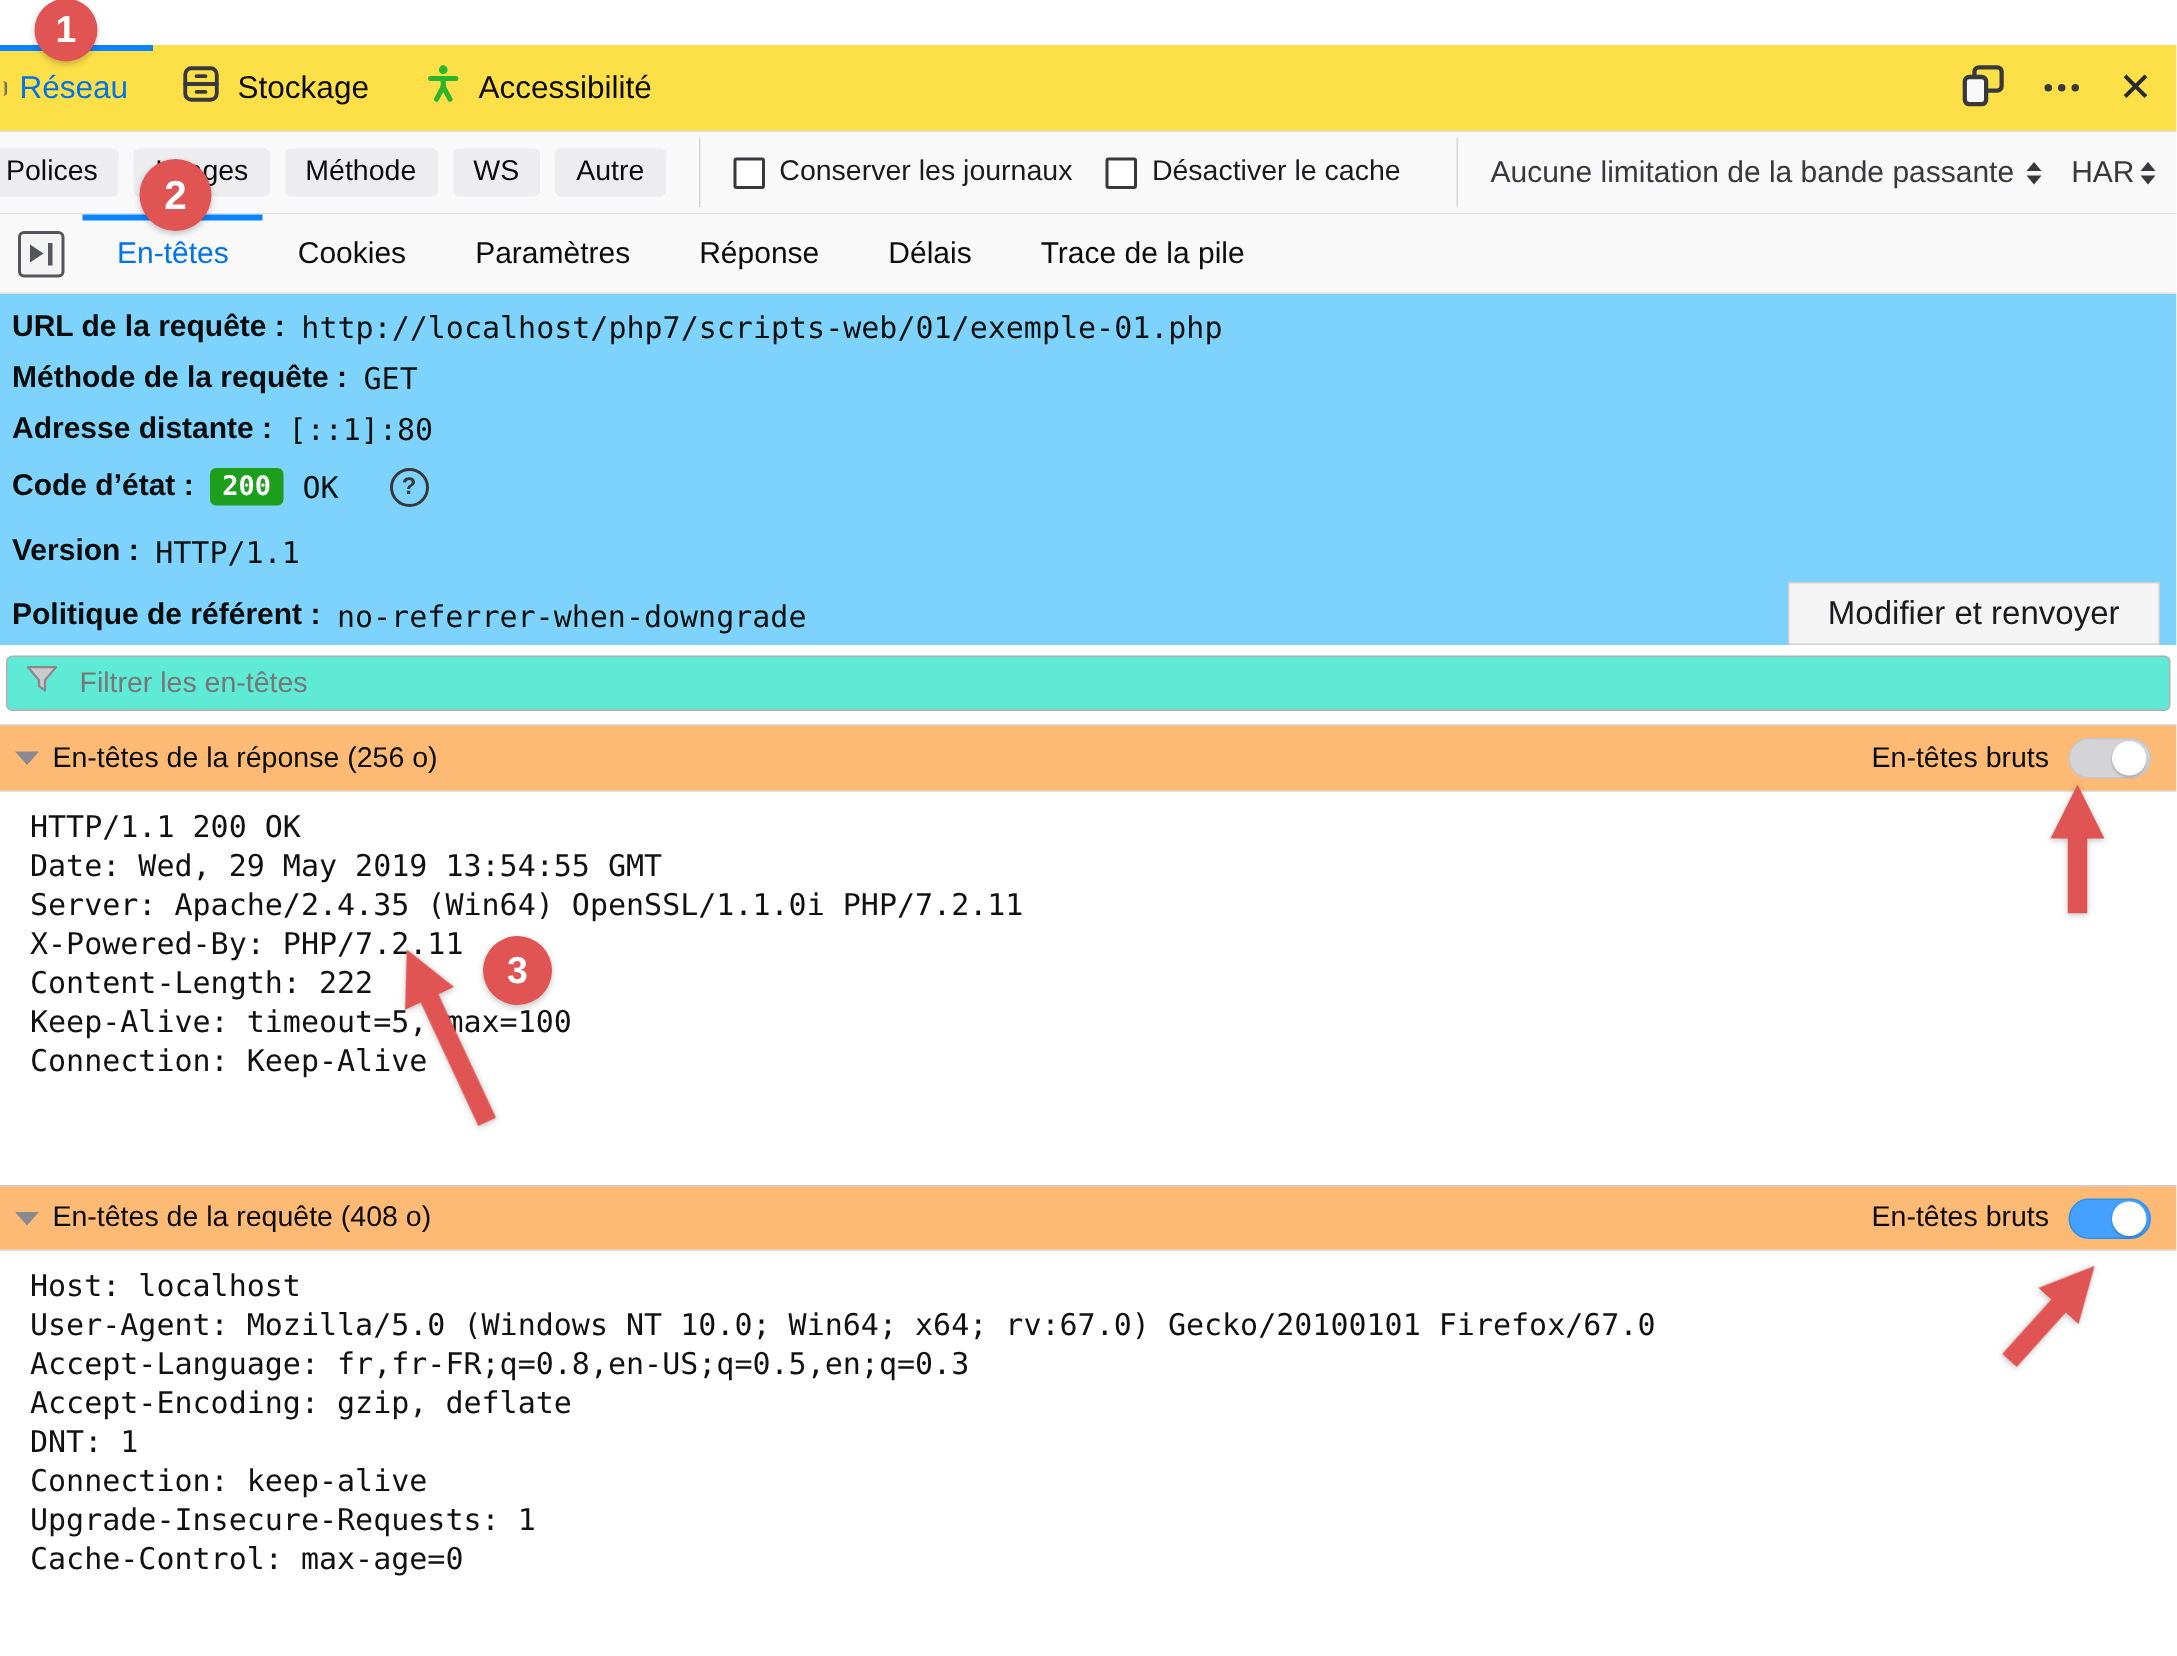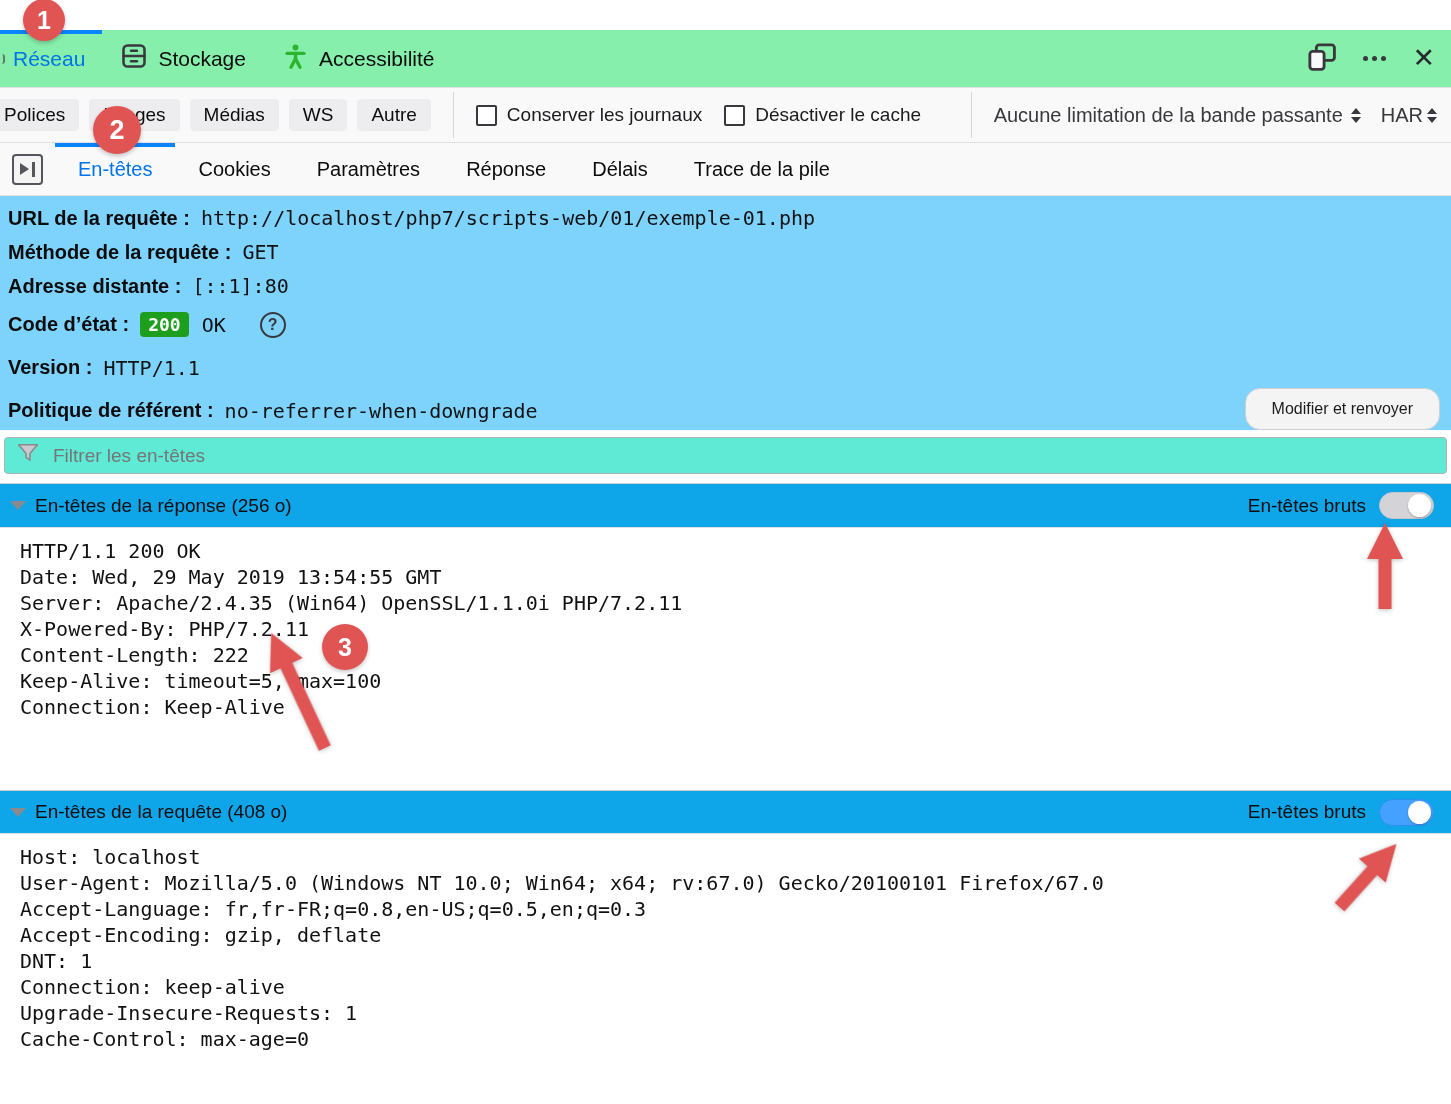--- a/index.html
+++ b/index.html
@@ -8,21 +8,21 @@
   }
   *{box-sizing:border-box;margin:0;padding:0;}
   html,body{width:1451px;height:1104px;overflow:hidden;background:#fff;
     font-family:"Liberation Sans","DejaVu Sans",sans-serif;color:#0c0c0d;}
   .stage{position:relative;width:1451px;height:1104px;}
 
   
   .top-spacer{height:30px;background:#fff;}
 
   
-  .main-toolbar{height:58px;background:#86efac;border-bottom:1px solid #e0e0e2;
+  .main-toolbar{height:58px;background:#fde047;border-bottom:1px solid #e0e0e2;
     display:flex;align-items:stretch;}
   .main-tab{position:relative;display:flex;align-items:center;gap:10px;
     font-size:21px;color:#0c0c0d;padding:0 18px;cursor:default;}
   .main-tab.active{color:var(--accent-blue);}
   .main-tab.active::before{content:'';position:absolute;top:0;left:0;right:0;height:4px;
     background:var(--indicator-blue);}
   .main-tab--network{padding:0 17px 0 13px;}
   .edge-frag{position:absolute;left:0;top:24px;width:5px;height:10px;
     border-right:2px solid #5a5a5e;border-radius:0 3px 3px 0;opacity:.8;}
   .mt-spacer{flex:1;}
@@ -70,31 +70,31 @@
   .s-row.tall{height:43px;}
   .s-label{font-size:20px;font-weight:600;margin-right:11px;white-space:nowrap;}
   .s-value{font-family:"DejaVu Sans Mono","Liberation Mono",monospace;font-size:20px;color:#111;}
   .status-badge{font-family:"DejaVu Sans Mono","Liberation Mono",monospace;font-size:18px;
     font-weight:700;color:#fff;background:var(--status-green);border-radius:4px;
     padding:2px 8px;margin-right:13px;}
   .help-icon{width:26px;height:26px;border:2.5px solid #38383d;border-radius:50%;
     display:flex;align-items:center;justify-content:center;font-size:16px;font-weight:700;
     color:#38383d;margin-left:34px;}
   .edit-resend{position:absolute;right:11px;top:192px;height:42px;padding:0 26px;
-    background:#f4f4f5;border:1px solid #d0d0d2;border-radius:15px;font-size:16px;color:#1b1b1d;
+    background:#f4f4f5;border:1px solid #d0d0d2;border-radius:0;font-size:22px;color:#1b1b1d;
     font-family:inherit;display:flex;align-items:center;}
 
   
   .filter-bar{height:53px;background:#fff;padding:7px 4px 0 4px;}
   .filter-input{display:flex;align-items:center;gap:14px;height:37px;border:1px solid #b1b1b3;
     border-radius:4px;background:#5eead4;padding:0 12px;}
   .filter-input span{font-size:19px;color:#767678;}
 
   
-  .sec-head{height:45px;background:#0ea5e9;border-top:1px solid #cfcfd1;
+  .sec-head{height:45px;background:#fdba74;border-top:1px solid #cfcfd1;
     border-bottom:1px solid #e0e0e2;display:flex;align-items:center;padding:0 17px 0 10px;}
   .sec-head.second{height:44px;}
   .collapse-tri{width:0;height:0;border-left:8px solid transparent;border-right:8px solid transparent;
     border-top:9px solid #8a8a8e;margin-right:9px;}
   .sec-title{font-size:19px;color:#0c0c0d;}
   .sec-right{margin-left:auto;display:flex;align-items:center;gap:13px;}
   .raw-label{font-size:19px;color:#0c0c0d;}
   .toggle{position:relative;width:55px;height:27px;border-radius:14px;background:#d4d4d8;
     border:1px solid #c6c6ca;}
   .toggle.on{background:var(--toggle-on-blue);border-color:#2d90f0;}
@@ -171,21 +171,21 @@
           <i></i>
           <i></i>
         </span>
       <span class="close-x">✕</span>
     </div>
   </div>
 
   <div class="filter-toolbar">
     <span class="pill">Polices</span>
     <span class="pill">Images</span>
-    <span class="pill">Médias</span>
+    <span class="pill">Méthode</span>
     <span class="pill">WS</span>
     <span class="pill">Autre</span>
     <span class="v-div" style="margin-left:12px"></span>
     <label class="chk-group">
       <span class="chk"></span>
       <span>Conserver les journaux</span>
     </label>
     <label class="chk-group">
       <span class="chk"></span>
       <span>Désactiver le cache</span>

